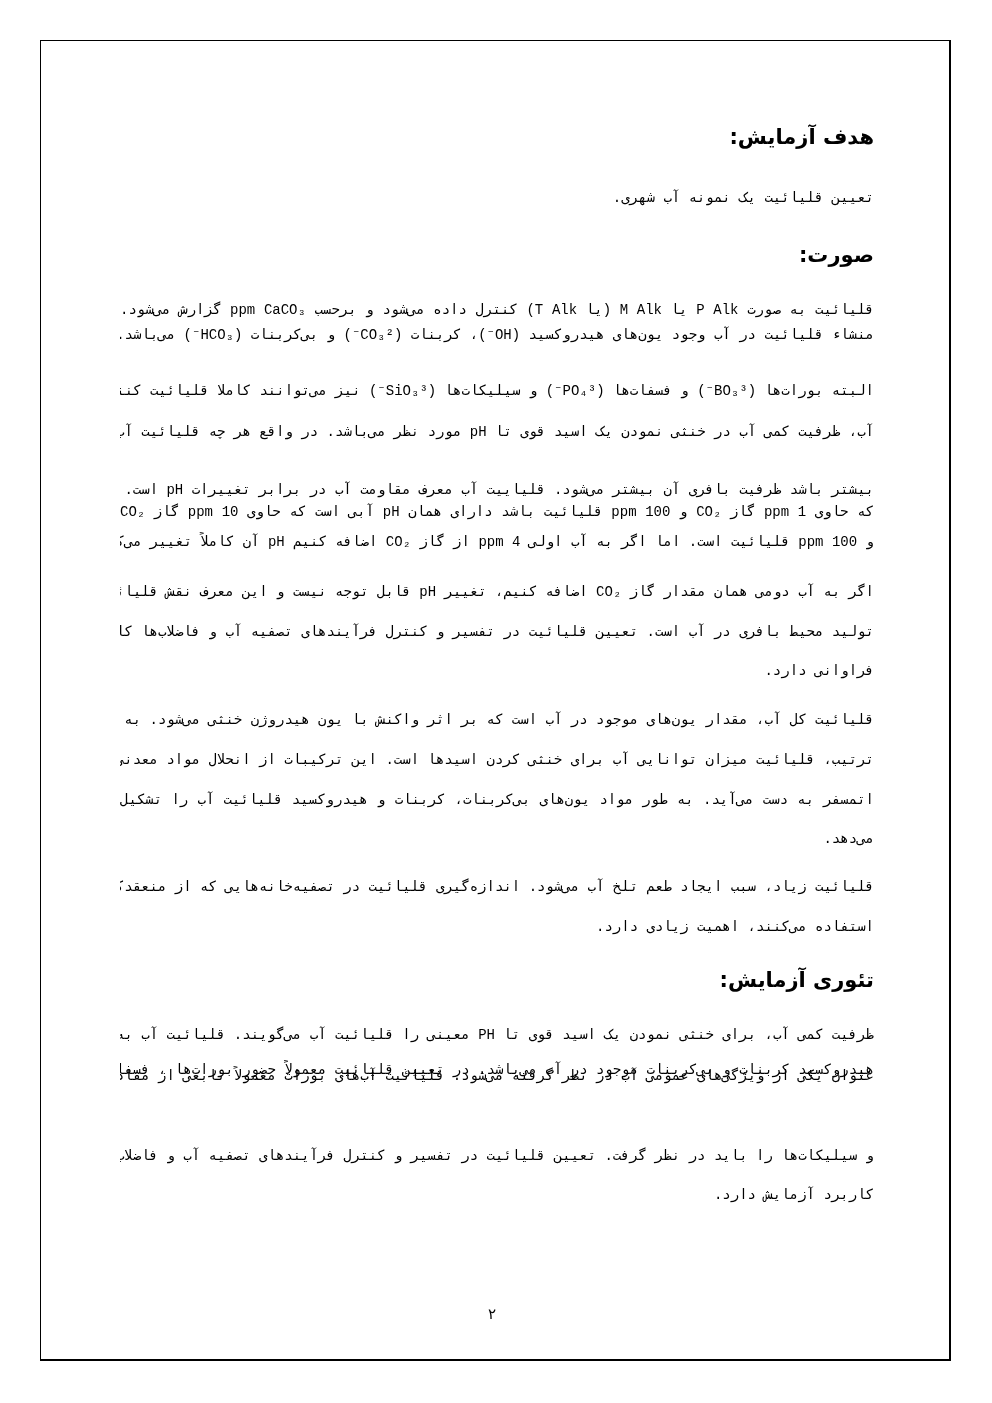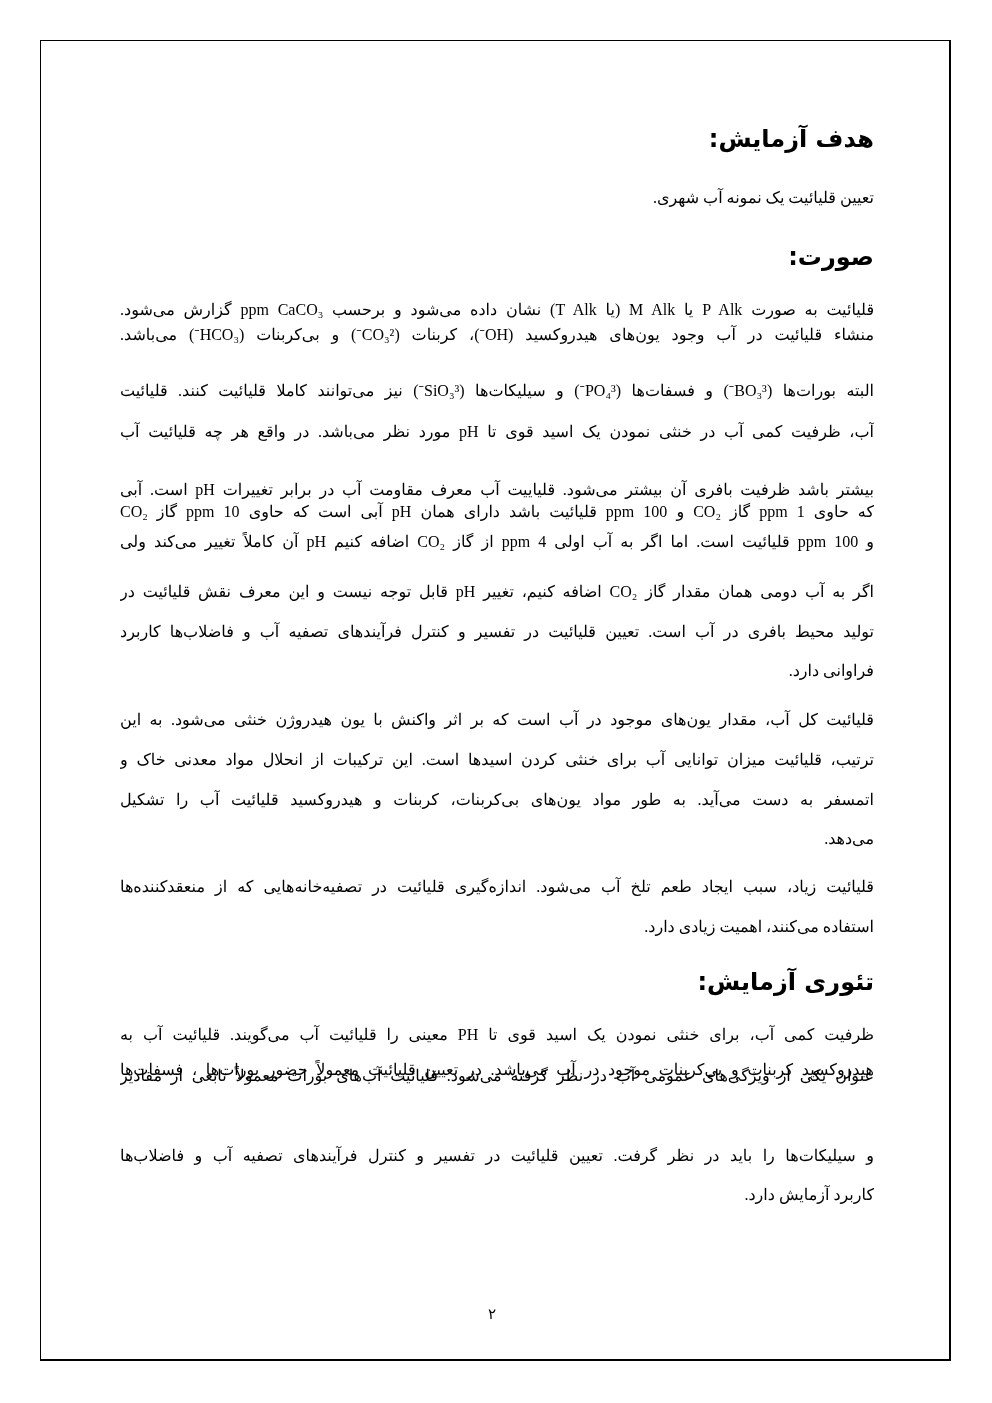--- a/index.html
+++ b/index.html
@@ -8,26 +8,26 @@
     position: absolute; left: 40px; top: 40px; width: 911px; height: 1321px;
     border-top: 1px solid #000; border-left: 1px solid #000;
     border-right: 2px solid #000; border-bottom: 2px solid #000;
     box-sizing: border-box;
   }
   .content {
     position: absolute; left: 120px; top: 0; width: 754px;
     direction: rtl; text-align: right;
   }
   .heading {
-    position: absolute; right: 0; font-weight: bold; font-size: 24px;
+    position: absolute; right: 0; font-weight: bold; font-size: 21px;
     font-family: "DejaVu Sans", "Liberation Sans", sans-serif; white-space: nowrap;
   }
   .line {
-    position: absolute; right: 0; width: 754px; font-size: 16px; line-height: 20px;
-    font-family: Liberation Serif, serif;
+    position: absolute; right: 0; width: 754px; font-size: 14px; line-height: 20px;
+    font-family: Liberation Mono, monospace;
     text-align: justify; text-align-last: justify; white-space: nowrap; overflow: hidden;
   }
   .line.last { text-align-last: right; width: auto; }
   .page-number {
     position: absolute; left: 488px; top: 1305px; font-size: 15px;
     font-family: "DejaVu Sans", "Liberation Sans", sans-serif;
   }
 </style>
 </head>
 <body>
@@ -35,21 +35,21 @@
 <div class="page-border"></div>
 
 <div class="content">
 
   <div class="heading" style="top:125px">هدف آزمایش:</div>
   <div class="line last" style="top:188px">تعیین قلیائیت یک نمونه آب شهری.</div>
 
   <div class="heading" style="top:243px">صورت:</div>
 
   <div>
-    <div class="line" style="top:300px">قلیائیت به صورت P Alk یا M Alk (یا T Alk) نشان داده می‌شود و برحسب ppm CaCO₃ گزارش می‌شود.</div>
+    <div class="line" style="top:300px">قلیائیت به صورت P Alk یا M Alk (یا T Alk) کنترل داده می‌شود و برحسب ppm CaCO₃ گزارش می‌شود.</div>
     <div class="line" style="top:325px">منشاء قلیائیت در آب وجود یون‌های هیدروکسید (OH⁻)، کربنات (CO₃²⁻) و بی‌کربنات (HCO₃⁻) می‌باشد.</div>
     <div class="line" style="top:381px">البته بورات‌ها (BO₃³⁻) و فسفات‌ها (PO₄³⁻) و سیلیکات‌ها (SiO₃³⁻) نیز می‌توانند کاملا قلیائیت کنند. قلیائیت</div>
     <div class="line" style="top:422px">آب، ظرفیت کمی آب در خنثی نمودن یک اسید قوی تا pH مورد نظر می‌باشد. در واقع هر چه قلیائیت آب</div>
     <div class="line" style="top:480px">بیشتر باشد ظرفیت بافری آن بیشتر می‌شود. قلیاییت آب معرف مقاومت آب در برابر تغییرات pH است. آبی</div>
     <div class="line" style="top:502px">که حاوی 1 ppm گاز CO₂ و 100 ppm قلیائیت باشد دارای همان pH آبی است که حاوی 10 ppm گاز CO₂</div>
     <div class="line" style="top:532px">و 100 ppm قلیائیت است. اما اگر به آب اولی 4 ppm از گاز CO₂ اضافه کنیم pH آن کاملاً تغییر می‌کند ولی</div>
     <div class="line" style="top:582px">اگر به آب دومی همان مقدار گاز CO₂ اضافه کنیم، تغییر pH قابل توجه نیست و این معرف نقش قلیائیت در</div>
     <div class="line" style="top:622px">تولید محیط بافری در آب است. تعیین قلیائیت در تفسیر و کنترل فرآیندهای تصفیه آب و فاضلاب‌ها کاربرد</div>
     <div class="line last" style="top:661px">فراوانی دارد.</div>
   </div>

